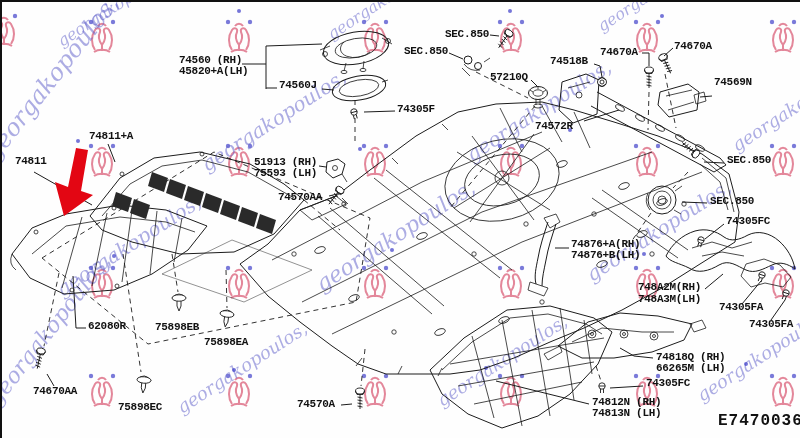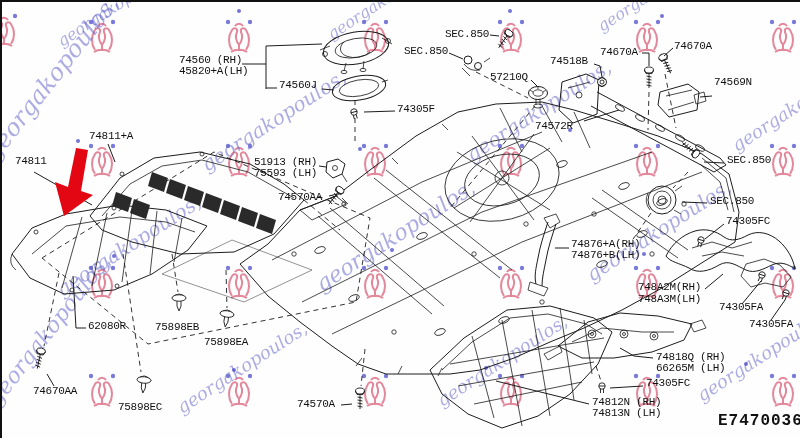--- a/index.html
+++ b/index.html
@@ -1,20 +1,20 @@
 <!DOCTYPE html>
 <html><head>
 <meta charset="utf-8">
 <style>
   html,body{margin:0;padding:0;background:#fff;}
   .stage{position:relative;width:798px;height:436px;background:#fefefe;overflow:hidden;
          border-top:2px solid #111;border-left:2px solid #111;
          font-family:"Liberation Mono","DejaVu Sans Mono",monospace;}
   svg.art{position:absolute;left:0;top:0;}
-  .lbl{position:absolute;font-size:11px;font-weight:400;color:#111;line-height:11px;
+  .lbl{position:absolute;font-size:11px;font-weight:700;color:#111;line-height:11px;
        letter-spacing:-0.3px;white-space:pre;}
   .code{position:absolute;font-size:16px;font-weight:700;color:#111;letter-spacing:1px;}
   .wm-text{font-family:"DejaVu Serif",serif;font-style:italic;fill:#5d5dc9;opacity:0.5;}
   .ln{stroke:#1c1c1c;stroke-width:1;fill:none;}
   .ln2{stroke:#1c1c1c;stroke-width:0.8;fill:none;}
   .dash{stroke:#1c1c1c;stroke-width:0.9;fill:none;stroke-dasharray:5 4;}
 </style>
 </head>
 <body>
 

